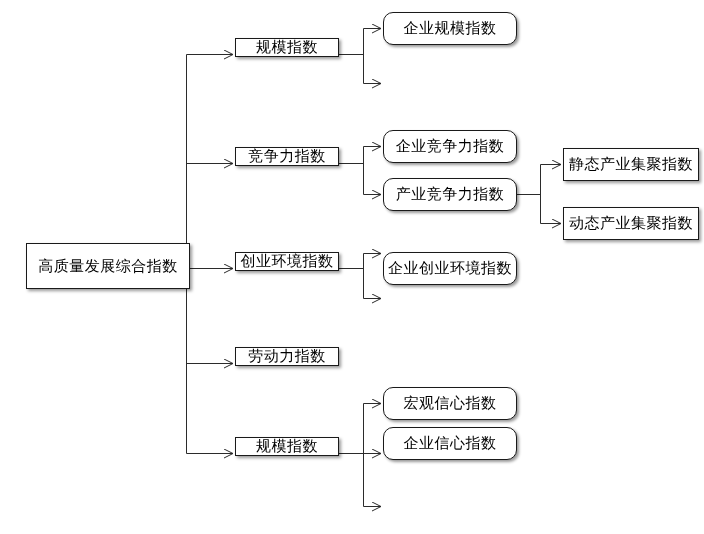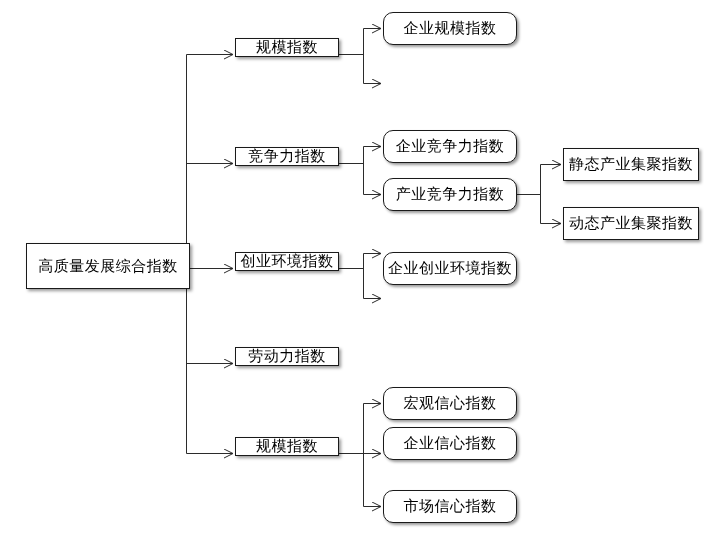--- a/index.html
+++ b/index.html
@@ -95,18 +95,17 @@
   <div class="node l2" style="top:252px">创业环境指数</div>
   <div class="node l2" style="top:347px">劳动力指数</div>
   <div class="node l2" style="top:437px">规模指数</div>
 
   <div class="node l3" style="top:12px">企业规模指数</div>
   <div class="node l3" style="top:130px">企业竞争力指数</div>
   <div class="node l3" style="top:178px">产业竞争力指数</div>
   <div class="node l3" style="top:252px">企业创业环境指数</div>
   <div class="node l3" style="top:387px">宏观信心指数</div>
   <div class="node l3" style="top:427px">企业信心指数</div>
-  <div class="node l3" style="top:490px">市场信心指数</div>
 
   <div class="node l4" style="top:148px">静态产业集聚指数</div>
   <div class="node l4" style="top:207px">动态产业集聚指数</div>
 
 </div>
 
 </body></html>

